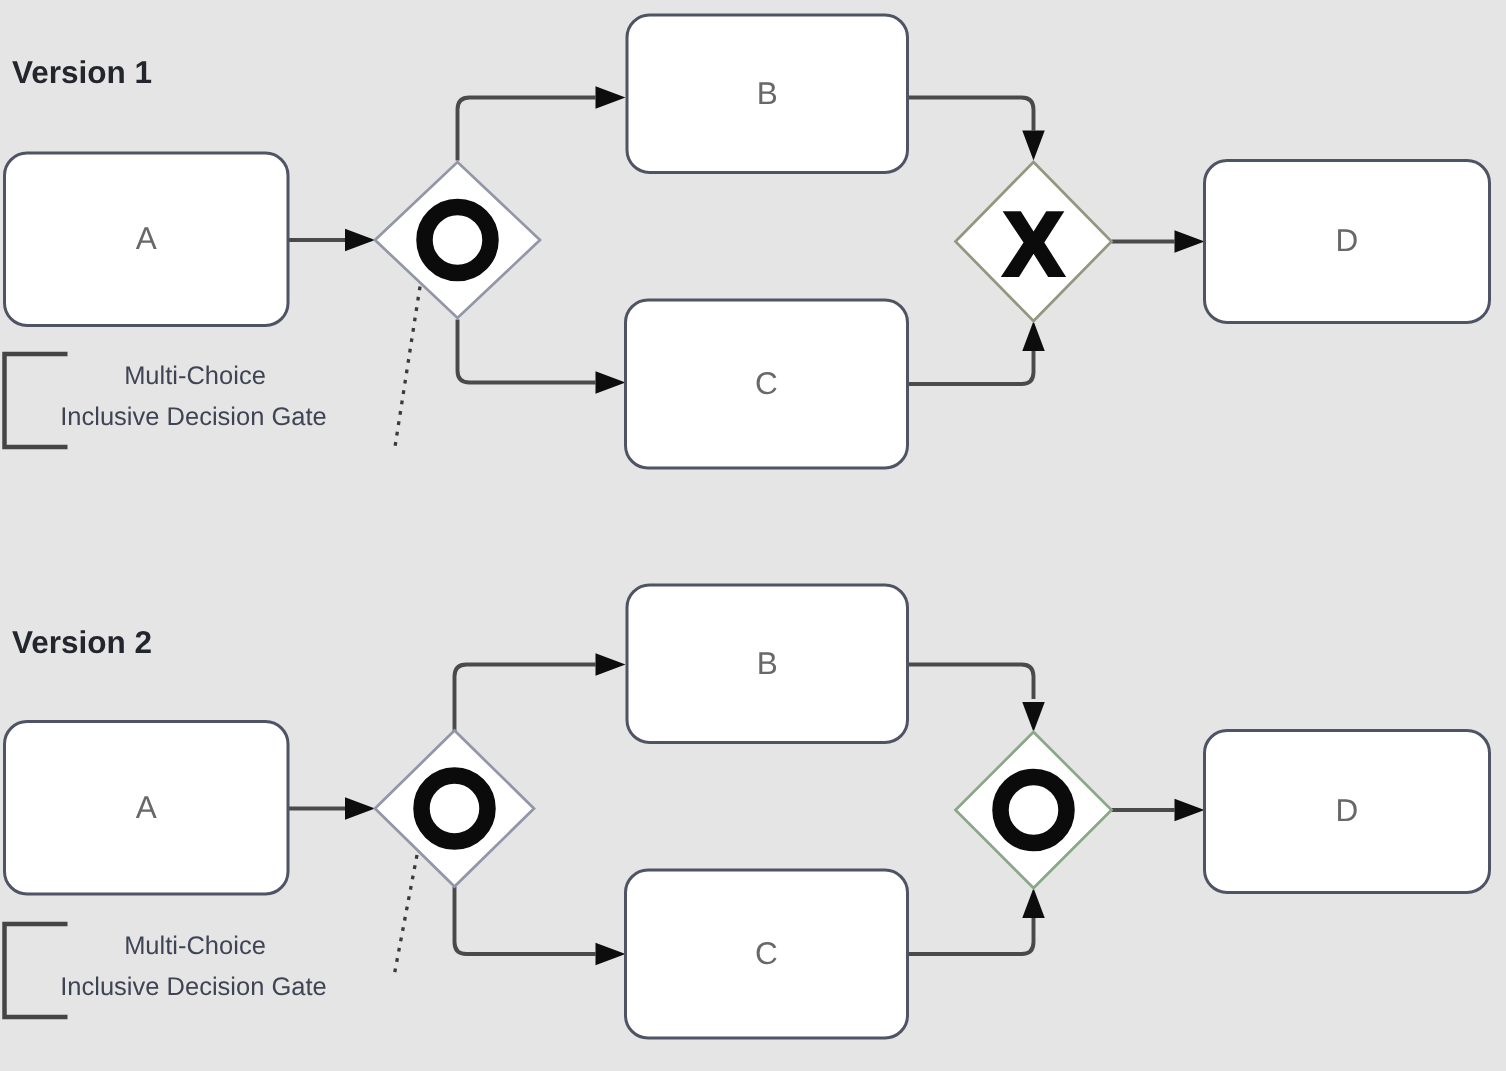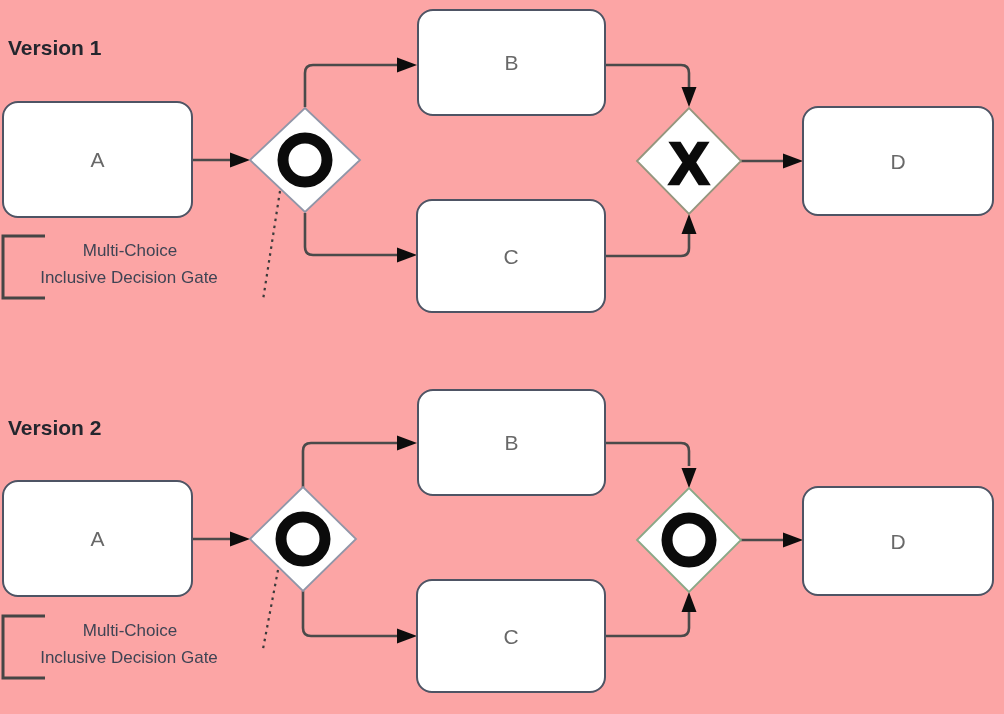--- a/index.html
+++ b/index.html
@@ -4,21 +4,21 @@
 <style>
   html, body {
     margin: 0;
     padding: 0;
     background: #ffffff;
   }
   #stage {
     position: relative;
     width: 1004px;
     height: 714px;
-    background: #fca5a5;
+    background: #e5e5e5;
     overflow: hidden;
   }
   svg text {
     font-family: "Liberation Sans", "DejaVu Sans", sans-serif;
   }
   .version-title {
     font-size: 21px;
     font-weight: bold;
   }
   .task-label {

